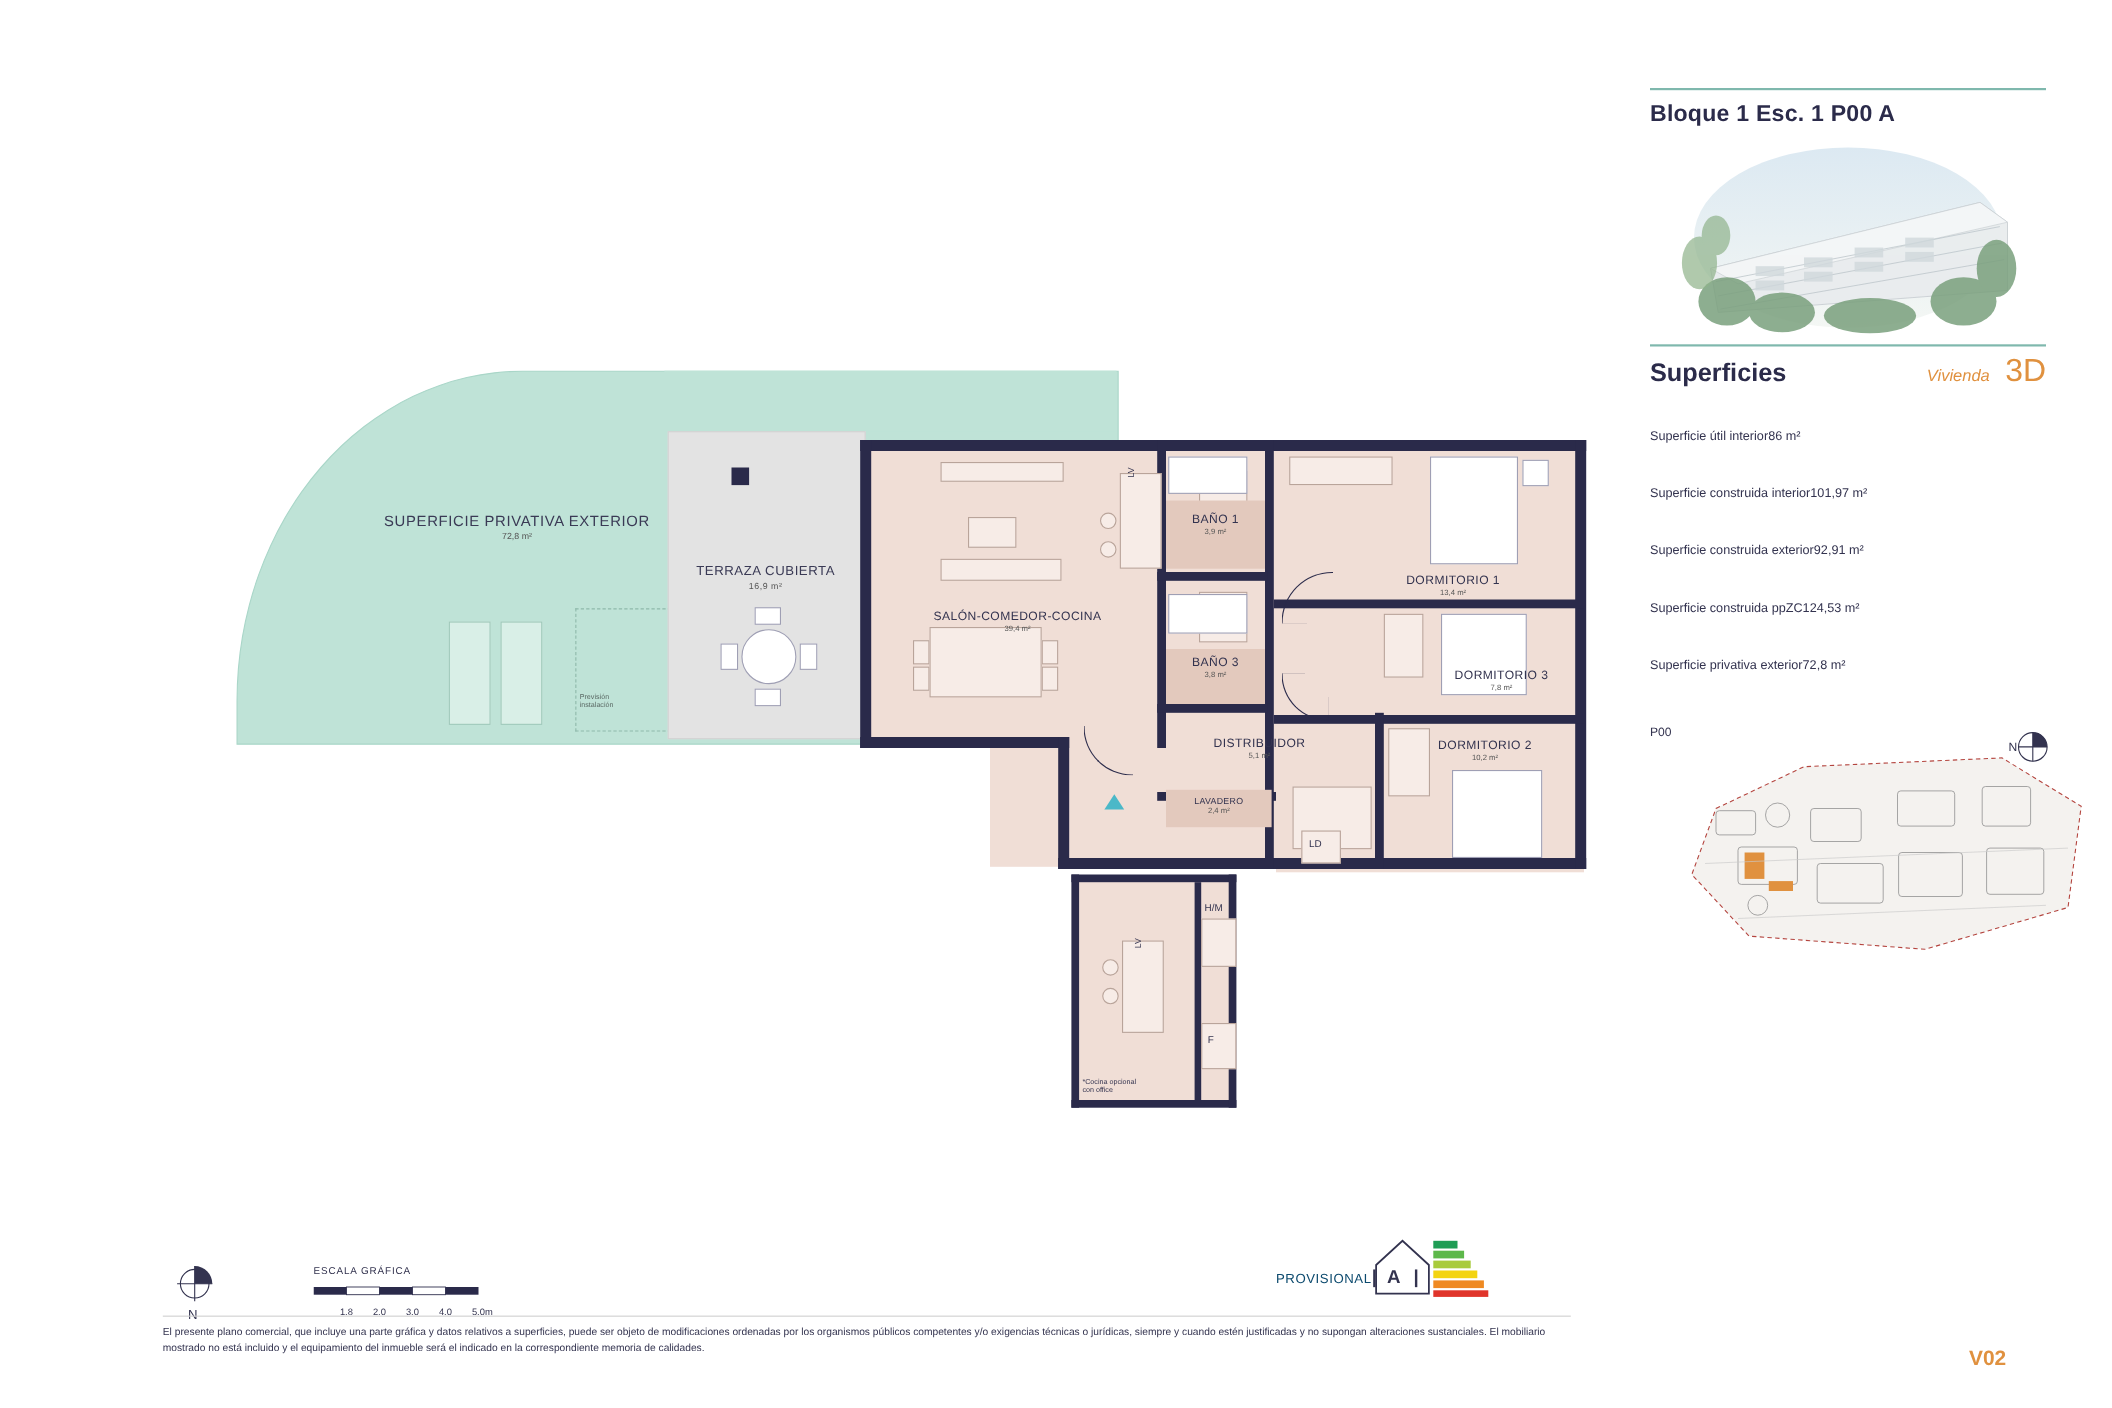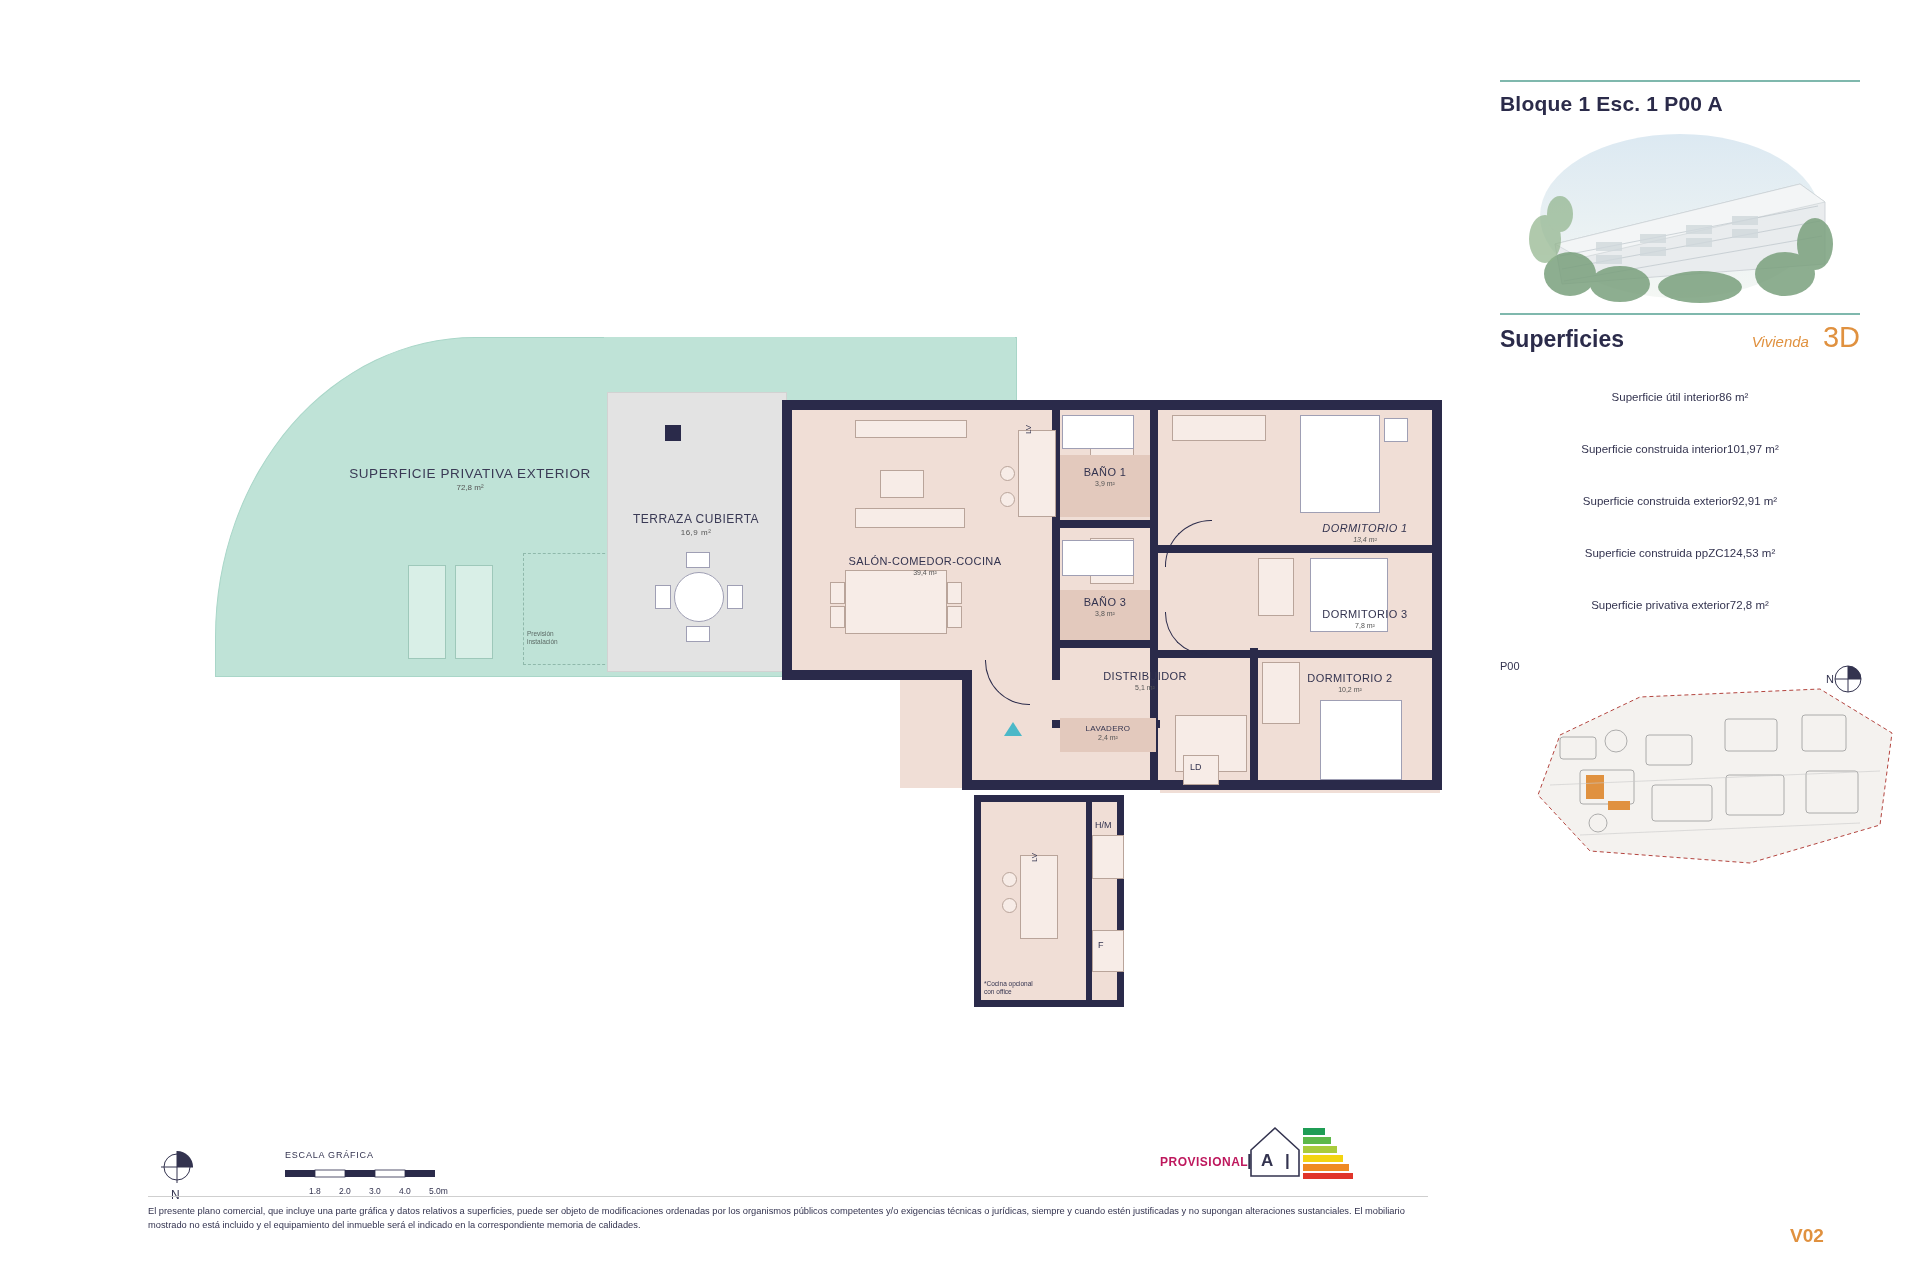--- a/index.html
+++ b/index.html
@@ -53,33 +53,33 @@
 
   
   #panel{position:absolute;left:1500px;top:80px;width:360px;}
   #panel .rule{height:2px;background:#7fb8ad;}
   #panel h1{font-size:21px;margin:10px 0 8px 0;font-weight:bold;color:#2b2b4a;letter-spacing:.2px;}
   #render{width:360px;height:185px;position:relative;overflow:hidden;}
   #sup-head{display:flex;align-items:baseline;justify-content:space-between;margin-top:6px;}
   #sup-head .t{font-size:23px;font-weight:bold;color:#2b2b4a;}
   #sup-head .v{font-size:15px;color:#e0913f;font-style:italic;}
   #sup-head .d3{font-size:29px;color:#e0913f;font-weight:normal;}
-  .srow{display:flex;justify-content:center;font-size:11.5px;padding:3.5px 0;color:#33334f;margin-top:33px;}
+  .srow{display:flex;justify-content:flex-start;font-size:11.5px;padding:3.5px 0;color:#33334f;margin-top:33px;}
   .srow .val{color:#33334f;}
 
   #sitewrap{position:absolute;left:1500px;top:660px;width:390px;height:210px;}
   #p00{position:absolute;left:0;top:0;font-size:11px;color:#33334f;}
   #compass2{position:absolute;right:22px;top:-4px;width:46px;height:46px;}
 
   
   #scalebar{position:absolute;left:285px;top:1150px;width:260px;}
   #scale-title{font-size:9px;letter-spacing:.8px;color:#33334f;}
   #compass1{position:absolute;left:155px;top:1145px;width:44px;height:58px;}
   #legal{position:absolute;left:148px;top:1205px;width:1280px;font-size:9.3px;line-height:1.5;color:#33334f;}
-  #prov{position:absolute;left:1160px;top:1155px;font-size:12px;font-weight:bold;color:#be185d;letter-spacing:.5px;}
+  #prov{position:absolute;left:1160px;top:1155px;font-size:12px;font-weight:normal;color:#0c4a6e;letter-spacing:.5px;}
   #energy{position:absolute;left:1245px;top:1120px;width:110px;height:62px;}
   #v02{position:absolute;left:1790px;top:1225px;font-size:19px;font-weight:bold;color:#e0913f;}
   #hrule-bottom{position:absolute;left:148px;top:1196px;width:1280px;height:1px;background:#cfcfcf;}
 </style>
 </head>
 <body>
 
 <div id="plan">
 
   <div id="ext-main" class="ext-green"></div>
@@ -181,21 +181,21 @@
     <span>LAVADERO</span>
     <small>2,4 m²</small>
   </div>
   <div class="fx" style="left:1175px;top:715px;width:70px;height:55px;"></div>
   <div class="fx" style="left:1183px;top:755px;width:34px;height:28px;"></div>
   <div class="smalltxt" style="left:1190px;top:762px;font-size:9px;">LD</div>
 
   <div class="fx2" style="left:1300px;top:415px;width:78px;height:96px;"></div>
   <div class="fx2" style="left:1384px;top:418px;width:22px;height:22px;"></div>
   <div class="fx" style="left:1172px;top:415px;width:92px;height:24px;"></div>
-  <div class="rlabel" style="left:1290px;top:522px;width:150px;font-style:italic;">
+  <div class="rlabel" style="left:1246px;top:522px;width:150px;">
     <span>DORMITORIO 1</span>
     <small>13,4 m²</small>
   </div>
 
   <div class="fx2" style="left:1310px;top:558px;width:76px;height:72px;"></div>
   <div class="fx" style="left:1258px;top:558px;width:34px;height:56px;"></div>
   <div class="rlabel" style="left:1290px;top:608px;width:150px;">
     <span>DORMITORIO 3</span>
     <small>7,8 m²</small>
   </div>

